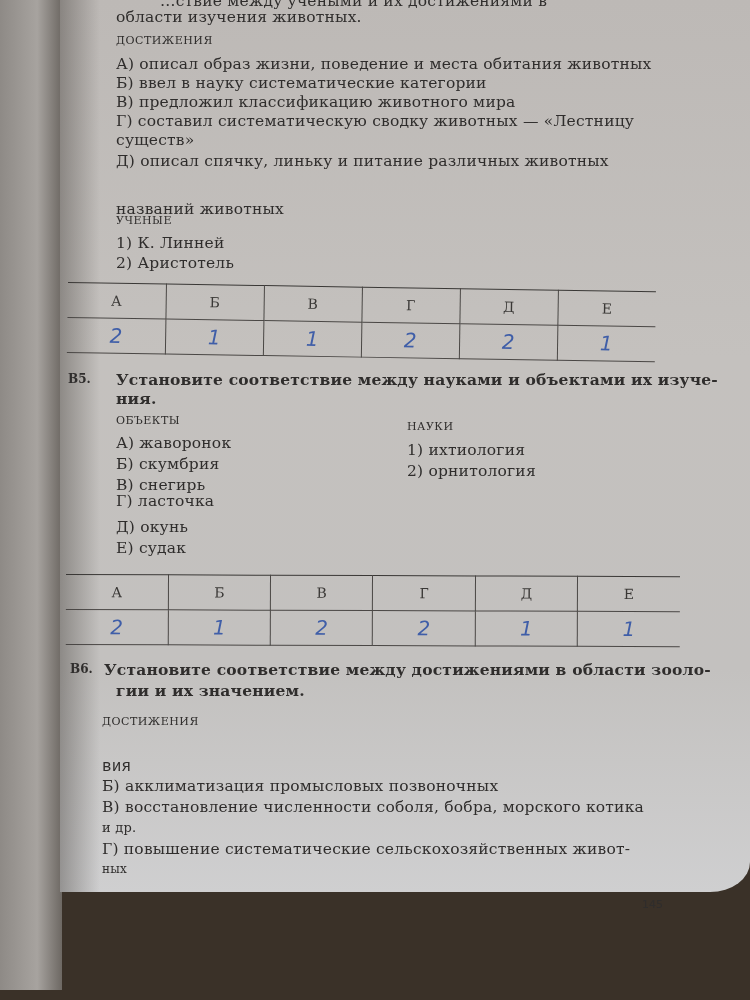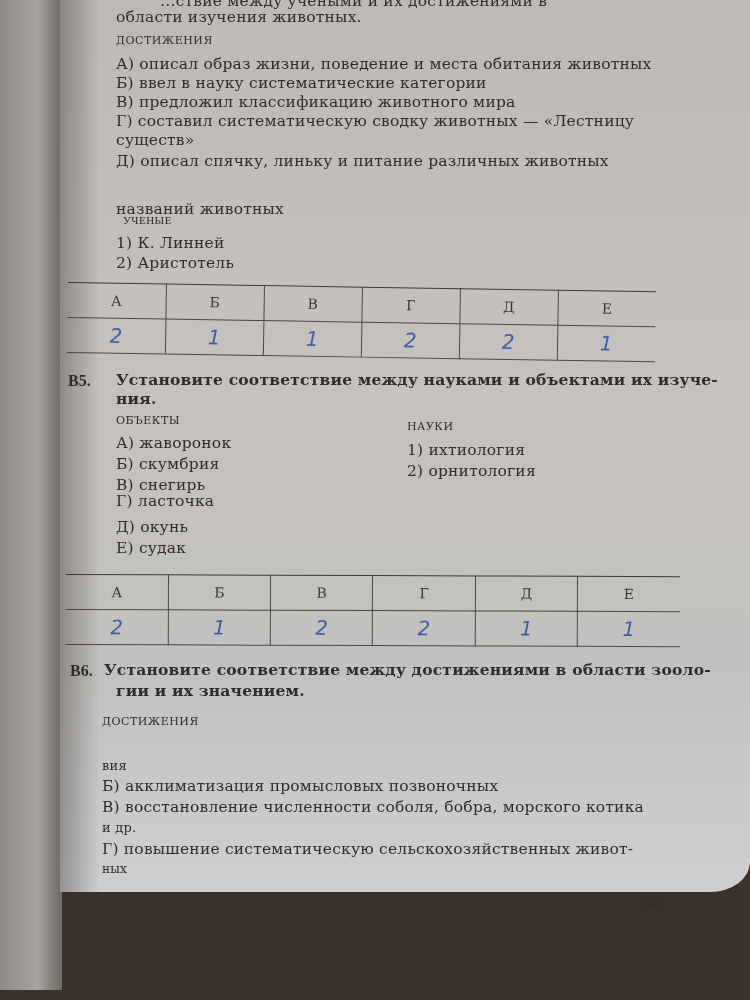--- a/index.html
+++ b/index.html
@@ -17,21 +17,21 @@
     background: linear-gradient(180deg, #bdb9b6 0%, #c4c1be 40%, #c3c1bf 75%, #cfcfd0 100%);
     color: #2f2d2c;
     border-bottom-right-radius: 40px 30px;
   }
   .gutter-shadow {
     position: absolute; left: 0; top: 0; width: 40px; height: 100%;
     background: linear-gradient(90deg, rgba(40,35,30,0.35), rgba(40,35,30,0));
   }
   .line { position: absolute; font-size: 15.5px; white-space: nowrap; letter-spacing: 0.2px; }
   .hdr { font-size: 11px; letter-spacing: 0.5px; }
-  .qnum { position: absolute; font-weight: bold; font-size: 16px; font-family: Liberation Serif, serif; }
+  .qnum { position: absolute; font-weight: bold; font-size: 12px; }
   .q { font-weight: bold; }
   table.ans {
     position: absolute; border-collapse: collapse; table-layout: fixed;
   }
   table.ans td {
     border: 1.3px solid #4a4745; text-align: center; height: 32px;
     font-size: 14px; color: #3a3836;
   }
   table.ans tr.top td { border-top: 1.6px solid #3a3836; }
   table.ans td.hand {
@@ -55,21 +55,21 @@
 
   <div class="line hdr" style="left:56px; top:34px;">ДОСТИЖЕНИЯ</div>
   <div class="line" style="left:56px; top:55px;">А) описал образ жизни, поведение и места обитания животных</div>
   <div class="line" style="left:56px; top:74px;">Б) ввел в науку систематические категории</div>
   <div class="line" style="left:56px; top:93px;">В) предложил классификацию животного мира</div>
   <div class="line" style="left:56px; top:112px;">Г) составил систематическую сводку животных — «Лестницу</div>
   <div class="line" style="left:56px; top:131px;">существ»</div>
   <div class="line" style="left:56px; top:152px;">Д) описал спячку, линьку и питание различных животных</div>
   <div class="line" style="left:56px; top:200px;">названий животных</div>
 
-  <div class="line hdr" style="left:63px; top:214px;font-family:Liberation Serif, serif;">УЧЕНЫЕ</div>
+  <div class="line hdr" style="left:56px; top:214px;">УЧЕНЫЕ</div>
   <div class="line" style="left:56px; top:234px;">1) К. Линней</div>
   <div class="line" style="left:56px; top:254px;">2) Аристотель</div>
 
   <table class="ans" style="left:8px; top:282px; width:588px; transform:rotate(0.9deg); transform-origin:left top;">
     <tbody>
         <tr class="top">
       <td>А</td>
       <td>Б</td>
       <td>В</td>
       <td>Г</td>
@@ -122,21 +122,21 @@
       <td class="hand">1</td>
     </tr>
   </tbody>
     </table>
 
   <div class="qnum" style="left:10px; top:662px;">В6.</div>
   <div class="line q" style="left:44px; top:660px;">Установите соответствие между достижениями в области зооло-</div>
   <div class="line q" style="left:56px; top:681px;">гии и их значением.</div>
 
   <div class="line hdr" style="left:42px; top:715px;">ДОСТИЖЕНИЯ</div>
-  <div class="line" style="left:42px; top:758px; font-size:13px;">вия</div>
+  <div class="line" style="left:42px; top:758px; font-size:16px;font-family:Liberation Mono, monospace;">вия</div>
   <div class="line" style="left:42px; top:777px;">Б) акклиматизация промысловых позвоночных</div>
   <div class="line" style="left:42px; top:798px;">В) восстановление численности соболя, бобра, морского котика</div>
   <div class="line" style="left:42px; top:820px; font-size:13px;">и др.</div>
-  <div class="line" style="left:42px; top:840px;">Г) повышение систематическую сельскохозяйственных живот-</div>
+  <div class="line" style="left:42px; top:840px;">Г) повышение систематические сельскохозяйственных живот-</div>
   <div class="line" style="left:42px; top:862px; font-size:12px;">ных</div>
 
   <div class="pagenum" style="left:582px; top:898px;">145</div>
 </div>
 
 </body></html>

